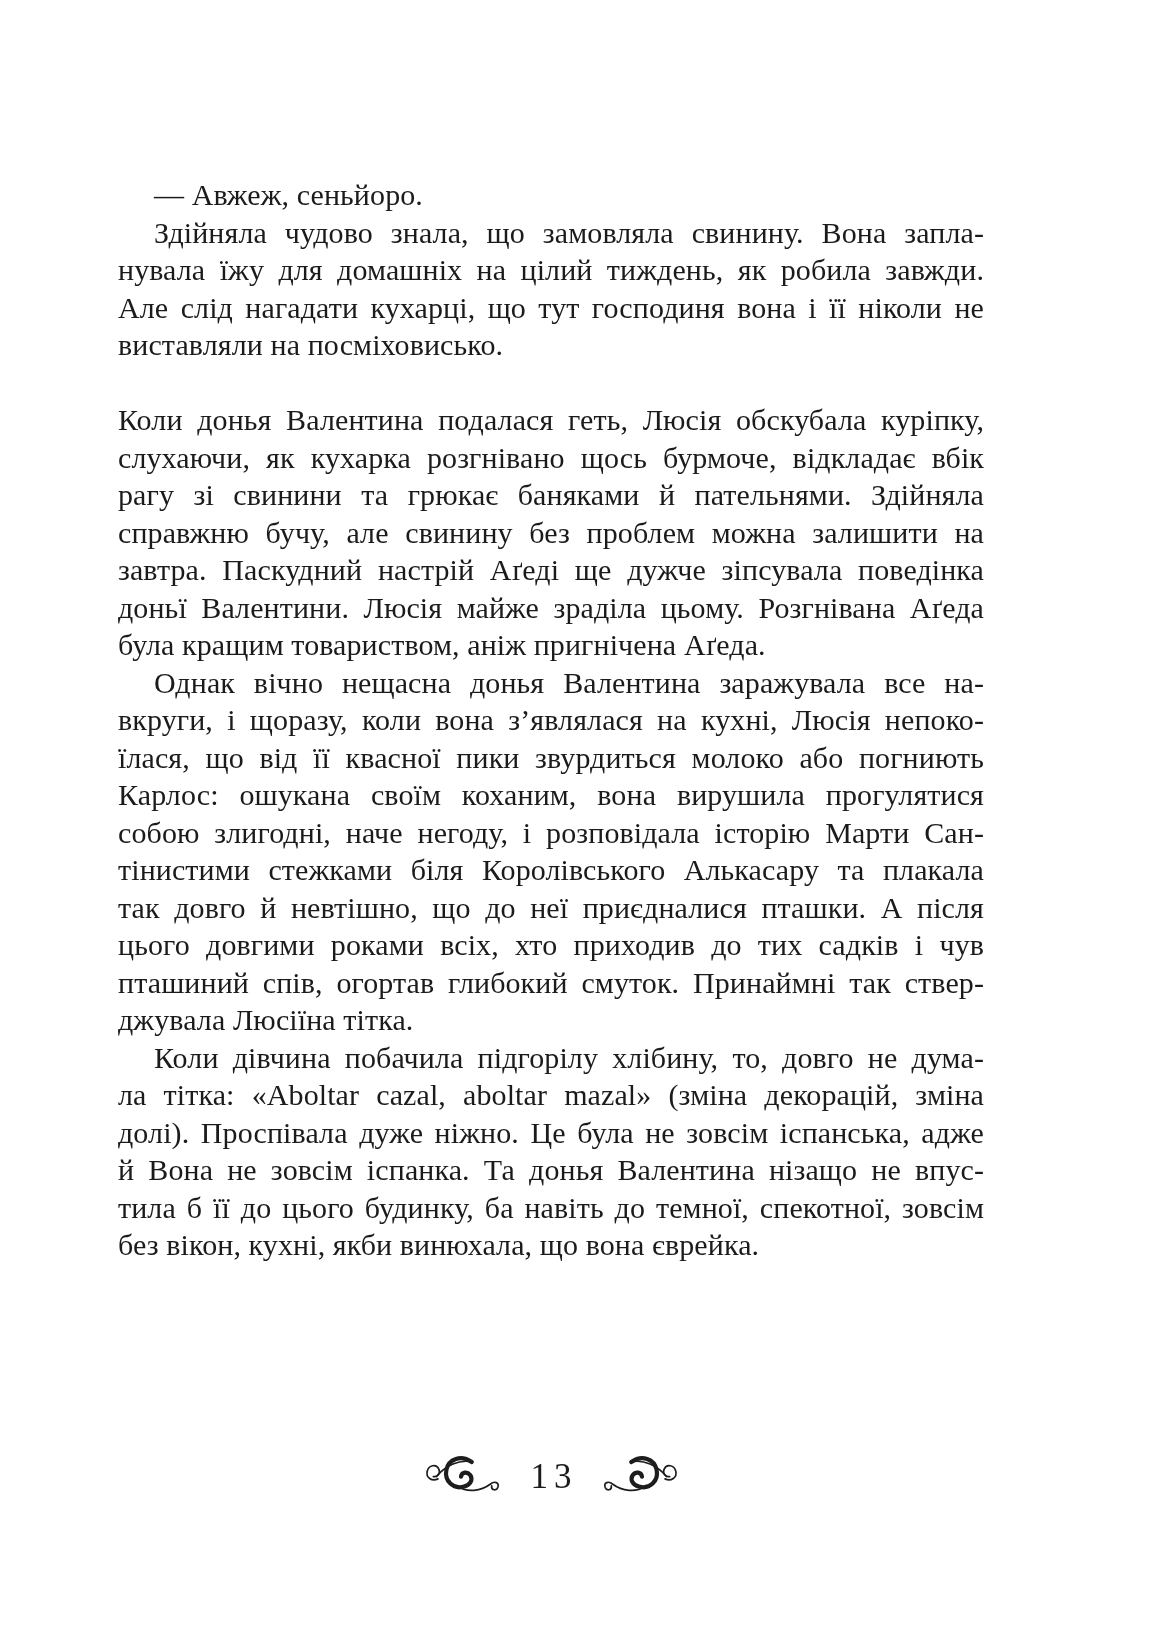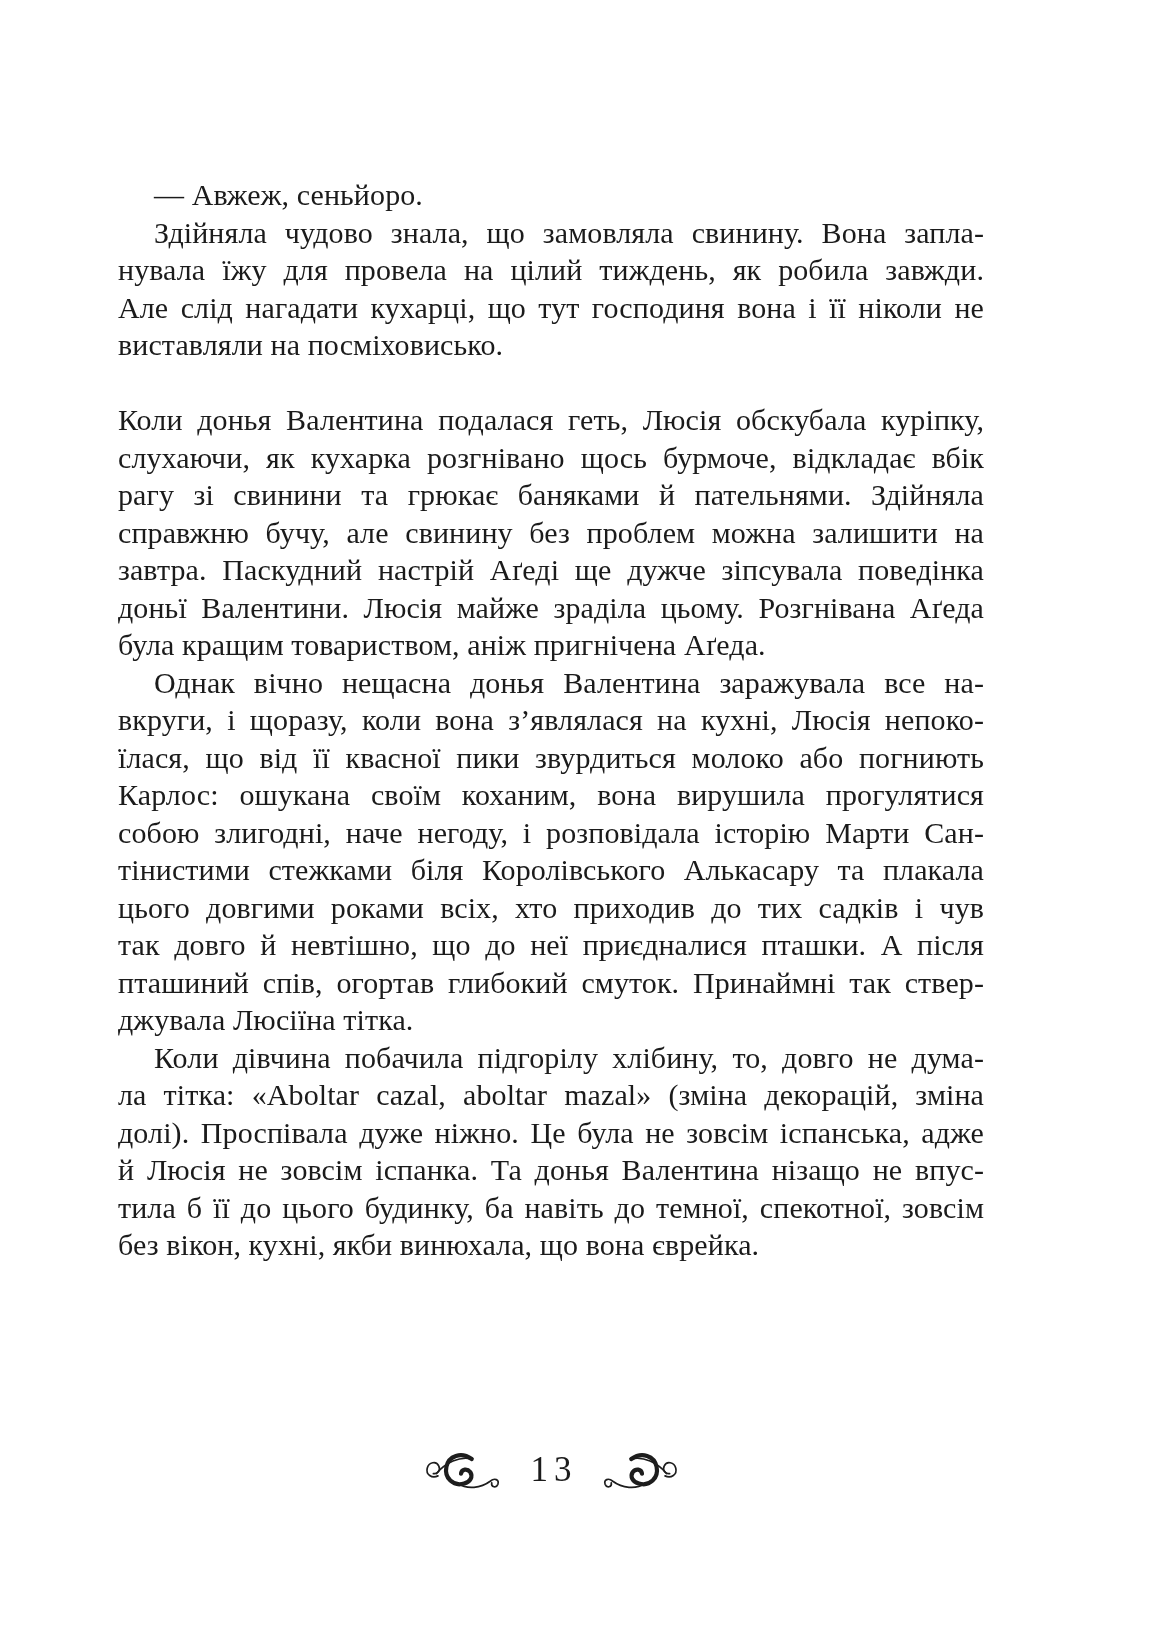--- a/index.html
+++ b/index.html
@@ -30,21 +30,21 @@
   }
   .line.last { text-align-last: left; }
   .para.indent .line:first-child { text-indent: 36px; }
   .footer {
     position: absolute;
     left: 118px;
     top: 1449px;
     width: 866px;
     height: 48px;
     display: flex;
-    align-items: flex-start;
+    align-items: center;
     justify-content: center;
     gap: 24px;
   }
   .orn { display: block; }
   .orn svg { display: block; width: 80px; height: 43px; }
   .orn.right svg { transform: scaleX(-1); }
   .page-num {
     font-size: 35px;
     line-height: 1;
     letter-spacing: 6px;
@@ -57,50 +57,50 @@
 <body>
 
 <div class="page">
 
   <main class="text-block">
       <div class="para indent">
         <div class="line last">— Авжеж, сеньйоро.</div>
       </div>
       <div class="para indent">
         <div class="line">Здійняла чудово знала, що замовляла свинину. Вона запла-</div>
-        <div class="line">нувала їжу для провела на цілий тиждень, як робила завжди.</div>
+        <div class="line">нувала їжу для домашніх на цілий тиждень, як робила завжди.</div>
         <div class="line">Але слід нагадати кухарці, що тут господиня вона і її ніколи не</div>
         <div class="line last">виставляли на посміховисько.</div>
       </div>
       <div class="para gap">
         <div class="line">Коли донья Валентина подалася геть, Люсія обскубала куріпку,</div>
         <div class="line">слухаючи, як кухарка розгнівано щось бурмоче, відкладає вбік</div>
         <div class="line">рагу зі свинини та грюкає баняками й пательнями. Здійняла</div>
         <div class="line">справжню бучу, але свинину без проблем можна залишити на</div>
         <div class="line">завтра. Паскудний настрій Аґеді ще дужче зіпсувала поведінка</div>
         <div class="line">доньї Валентини. Люсія майже зраділа цьому. Розгнівана Аґеда</div>
         <div class="line last">була кращим товариством, аніж пригнічена Аґеда.</div>
       </div>
       <div class="para indent">
         <div class="line">Однак вічно нещасна донья Валентина заражувала все на-</div>
         <div class="line">вкруги, і щоразу, коли вона з’являлася на кухні, Люсія непоко-</div>
         <div class="line">їлася, що від її квасної пики звурдиться молоко або погниють</div>
         <div class="line">Карлос: ошукана своїм коханим, вона вирушила прогулятися</div>
         <div class="line">собою злигодні, наче негоду, і розповідала історію Марти Сан-</div>
         <div class="line">тінистими стежками біля Королівського Алькасару та плакала</div>
+        <div class="line">так довго й невтішно, що до неї приєдналися пташки. А після</div>
         <div class="line">цього довгими роками всіх, хто приходив до тих садків і чув</div>
-        <div class="line">так довго й невтішно, що до неї приєдналися пташки. А після</div>
         <div class="line">пташиний спів, огортав глибокий смуток. Принаймні так ствер-</div>
         <div class="line last">джувала Люсіїна тітка.</div>
       </div>
       <div class="para indent">
         <div class="line">Коли дівчина побачила підгорілу хлібину, то, довго не дума-</div>
         <div class="line">ла тітка: «Aboltar cazal, aboltar mazal» (зміна декорацій, зміна</div>
         <div class="line">долі). Проспівала дуже ніжно. Це була не зовсім іспанська, адже</div>
-        <div class="line">й Люсія не зовсім іспанка. Та донья Валентина нізащо не впус-</div>
+        <div class="line">й Вона не зовсім іспанка. Та донья Валентина нізащо не впус-</div>
         <div class="line">тила б її до цього будинку, ба навіть до темної, спекотної, зовсім</div>
         <div class="line last">без вікон, кухні, якби винюхала, що вона єврейка.</div>
       </div>
     </main>
 
   <footer class="footer">
     <span class="orn left">
       <svg viewBox="0 0 104 56" fill="none" stroke="#1d1d1d" stroke-linecap="round">
         <path stroke-width="2.2" d="M22 35 C14 39 6 33 8 25 C10 17 20 15 23 22 C26 28 21 33 16 32"></path>
         <path stroke-width="2.2" d="M20 32 C32 18 50 9 66 13"></path>

